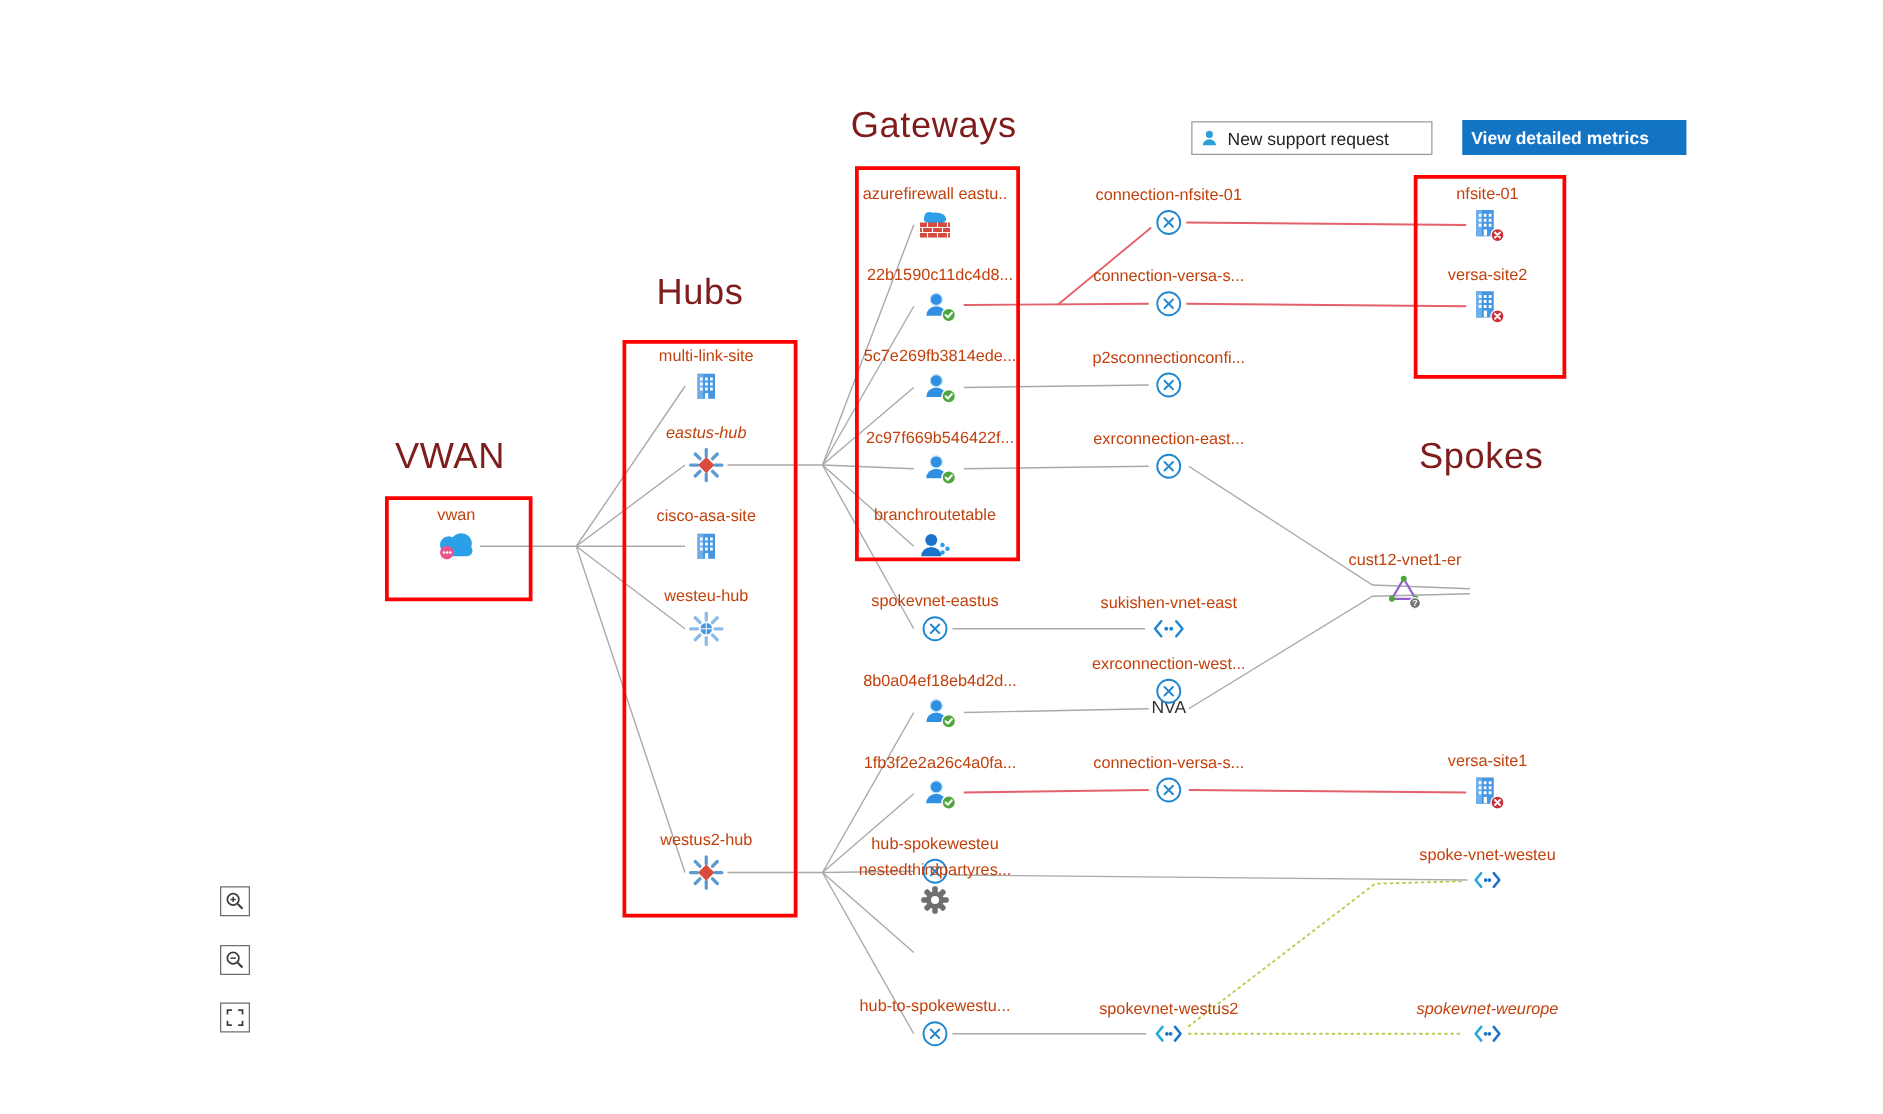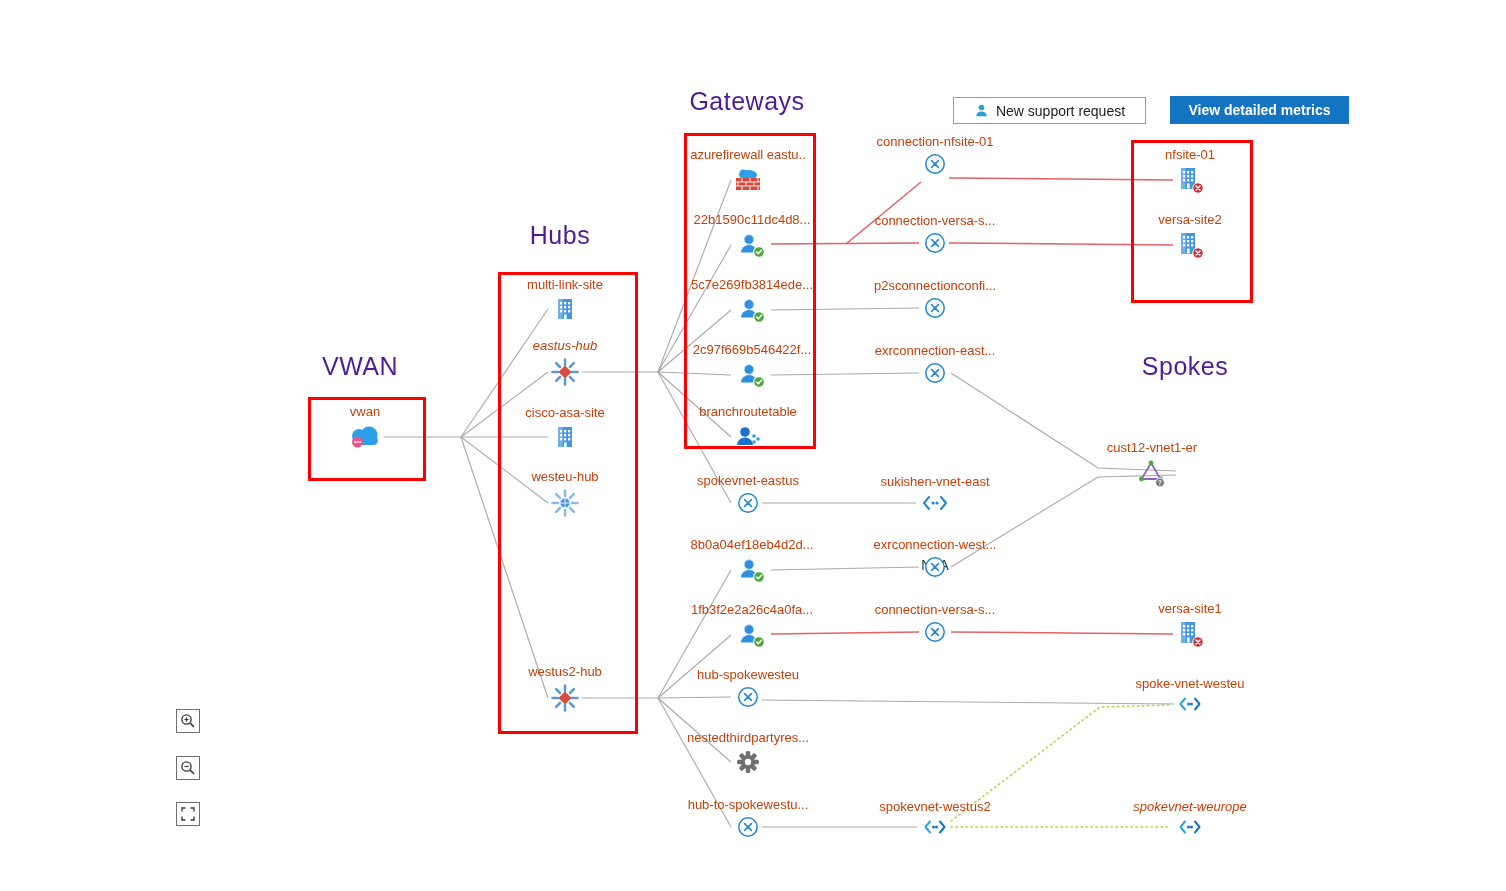--- a/index.html
+++ b/index.html
@@ -1,33 +1,33 @@
 <!DOCTYPE html>
 <html><head>
 <meta charset="utf-8">
 <style>
   html,body{margin:0;padding:0;background:#fff;}
   body{font-family:"Liberation Sans",sans-serif;}
   #stage{position:relative;width:1506px;height:891px;background:#fff;overflow:hidden;}
 
   .edges{position:absolute;left:0;top:0;z-index:1;}
 
-  .section-label{position:absolute;transform:translate(-50%,-50%);font-size:25px;color:#4c1d95;
+  .section-label{position:absolute;transform:translate(-50%,-50%);font-size:29px;color:#7f1d1d;
     font-weight:400;letter-spacing:0.5px;z-index:2;white-space:nowrap;}
 
   .node{position:absolute;transform:translate(-50%,-50%);z-index:3;display:flex;align-items:center;justify-content:center;cursor:pointer;}
   .node-icon{display:flex;align-items:center;justify-content:center;}
   .node-label{position:absolute;bottom:calc(100% + 4px);left:50%;transform:translateX(-50%);
     white-space:nowrap;font-size:13px;color:#c2410c;}
   .node-sublabel{position:absolute;top:calc(100% + 0px);left:50%;transform:translateX(-50%);
     white-space:nowrap;font-size:14px;color:#333;margin-top:44px;}
 
   .annotation-box{position:absolute;border:3px solid #ff0000;z-index:4;pointer-events:none;}
 
-  .toolbar-btn{position:absolute;display:flex;align-items:center;justify-content:center;gap:7px;
+  .toolbar-btn{position:absolute;display:flex;align-items:center;gap:7px;
     box-sizing:border-box;font-size:14px;cursor:pointer;z-index:5;}
   #support-btn{left:953px;top:97px;width:193px;height:27px;background:#fff;border:1px solid #9b9b9b;color:#222;}
   #metrics-btn{left:1170px;top:96px;width:179px;height:28px;background:#1374c4;border:1px solid #1374c4;
     color:#fff;font-weight:600;}
 
   .zoom-btn{position:absolute;left:176px;width:24px;height:24px;box-sizing:border-box;background:#fff;
     border:1px solid #6e6e6e;display:flex;align-items:center;justify-content:center;cursor:pointer;z-index:5;padding:0;}
 </style>
 </head>
 <body>
@@ -311,21 +311,21 @@
     </div>
     <div class="node" style="left: 748px; top: 697px;">
       <span class="node-label">hub-spokewesteu</span>
       <span class="node-icon">
         <svg width="22" height="22" viewBox="0 0 22 22">
           <circle cx="11" cy="11" r="9.2" fill="#fff" stroke="#2187d0" stroke-width="1.5"></circle>
           <path d="M7.6 7.6 l6.8 6.8 M14.4 7.6 l-6.8 6.8" stroke="#2187d0" stroke-width="1.5" stroke-linecap="round"></path>
         </svg>
       </span>
     </div>
-    <div class="node" style="left: 748px; top: 762px;">
+    <div class="node" style="left: 748px; top: 720px;">
       <span class="node-label">nestedthirdpartyres...</span>
       <span class="node-icon">
         <svg width="26" height="26" viewBox="0 0 26 26">
           <g fill="#6f6f6f">
             <rect x="10.8" y="2" width="4.4" height="22" rx="1.6"></rect>
             <rect x="10.8" y="2" width="4.4" height="22" rx="1.6" transform="rotate(45 13 13)"></rect>
             <rect x="10.8" y="2" width="4.4" height="22" rx="1.6" transform="rotate(90 13 13)"></rect>
             <rect x="10.8" y="2" width="4.4" height="22" rx="1.6" transform="rotate(135 13 13)"></rect>
             <circle cx="13" cy="13" r="7"></circle>
           </g>
@@ -335,21 +335,21 @@
     </div>
     <div class="node" style="left: 748px; top: 827px;">
       <span class="node-label">hub-to-spokewestu...</span>
       <span class="node-icon">
         <svg width="22" height="22" viewBox="0 0 22 22">
           <circle cx="11" cy="11" r="9.2" fill="#fff" stroke="#2187d0" stroke-width="1.5"></circle>
           <path d="M7.6 7.6 l6.8 6.8 M14.4 7.6 l-6.8 6.8" stroke="#2187d0" stroke-width="1.5" stroke-linecap="round"></path>
         </svg>
       </span>
     </div>
-    <div class="node" style="left: 935px; top: 164px; text-align: right;">
+    <div class="node" style="left: 935px; top: 178px; text-align: right;">
       <span class="node-label">connection-nfsite-01</span>
       <span class="node-icon">
         <svg width="22" height="22" viewBox="0 0 22 22">
           <circle cx="11" cy="11" r="9.2" fill="#fff" stroke="#2187d0" stroke-width="1.5"></circle>
           <path d="M7.6 7.6 l6.8 6.8 M14.4 7.6 l-6.8 6.8" stroke="#2187d0" stroke-width="1.5" stroke-linecap="round"></path>
         </svg>
       </span>
     </div>
     <div class="node" style="left: 935px; top: 243px;">
       <span class="node-label">connection-versa-s...</span>
@@ -383,21 +383,21 @@
       <span class="node-icon">
         <svg width="30" height="20" viewBox="0 0 30 20">
           <path d="M9 4 L4 10 L9 16" fill="none" stroke="#2187d0" stroke-width="2" stroke-linecap="round" stroke-linejoin="round"></path>
           <path d="M21 4 L26 10 L21 16" fill="none" stroke="#2187d0" stroke-width="2" stroke-linecap="round" stroke-linejoin="round"></path>
           <circle cx="13" cy="10" r="1.6" fill="#2187d0"></circle>
           <circle cx="17" cy="10" r="1.6" fill="#2187d0"></circle>
         </svg>
       </span>
       <span class="node-sublabel">NVA</span>
     </div>
-    <div class="node" style="left: 935px; top: 567px;">
+    <div class="node" style="left: 935px; top: 553px;">
       <span class="node-label">exrconnection-west...</span>
       <span class="node-icon">
         <svg width="22" height="22" viewBox="0 0 22 22">
           <circle cx="11" cy="11" r="9.2" fill="#fff" stroke="#2187d0" stroke-width="1.5"></circle>
           <path d="M7.6 7.6 l6.8 6.8 M14.4 7.6 l-6.8 6.8" stroke="#2187d0" stroke-width="1.5" stroke-linecap="round"></path>
         </svg>
       </span>
     </div>
     <div class="node" style="left: 935px; top: 632px;">
       <span class="node-label">connection-versa-s...</span>
@@ -458,21 +458,21 @@
             <rect x="7" y="13" width="2.2" height="2.4"></rect>
             <rect x="11" y="13" width="2.2" height="2.4"></rect>
             <rect x="15" y="13" width="2.2" height="2.4"></rect>
             <rect x="11" y="17.5" width="2.6" height="5"></rect>
           </g>
           <circle cx="22" cy="22" r="5.2" fill="#cc2f36" stroke="#fff" stroke-width="1"></circle>
           <path d="M20 20 l4 4 M24 20 l-4 4" stroke="#fff" stroke-width="1.5" stroke-linecap="round"></path>
         </svg>
       </span>
     </div>
-    <div class="node" style="left: 1152px; top: 473px; text-align: right;">
+    <div class="node" style="left: 1124px; top: 473px; text-align: right;">
       <span class="node-label">cust12-vnet1-er</span>
       <span class="node-icon">
         <svg width="30" height="28" viewBox="0 0 30 28">
           <path d="M14 4 L23.5 20 L4.5 20 z" fill="none" stroke="#9161c9" stroke-width="1.8"></path>
           <g fill="#4ea73c">
             <circle cx="14" cy="4" r="2.4"></circle>
             <circle cx="23.5" cy="20" r="2.4"></circle>
             <circle cx="4.5" cy="20" r="2.4"></circle>
           </g>
           <circle cx="23" cy="23.5" r="4.4" fill="#757575" stroke="#fff" stroke-width="1"></circle>

